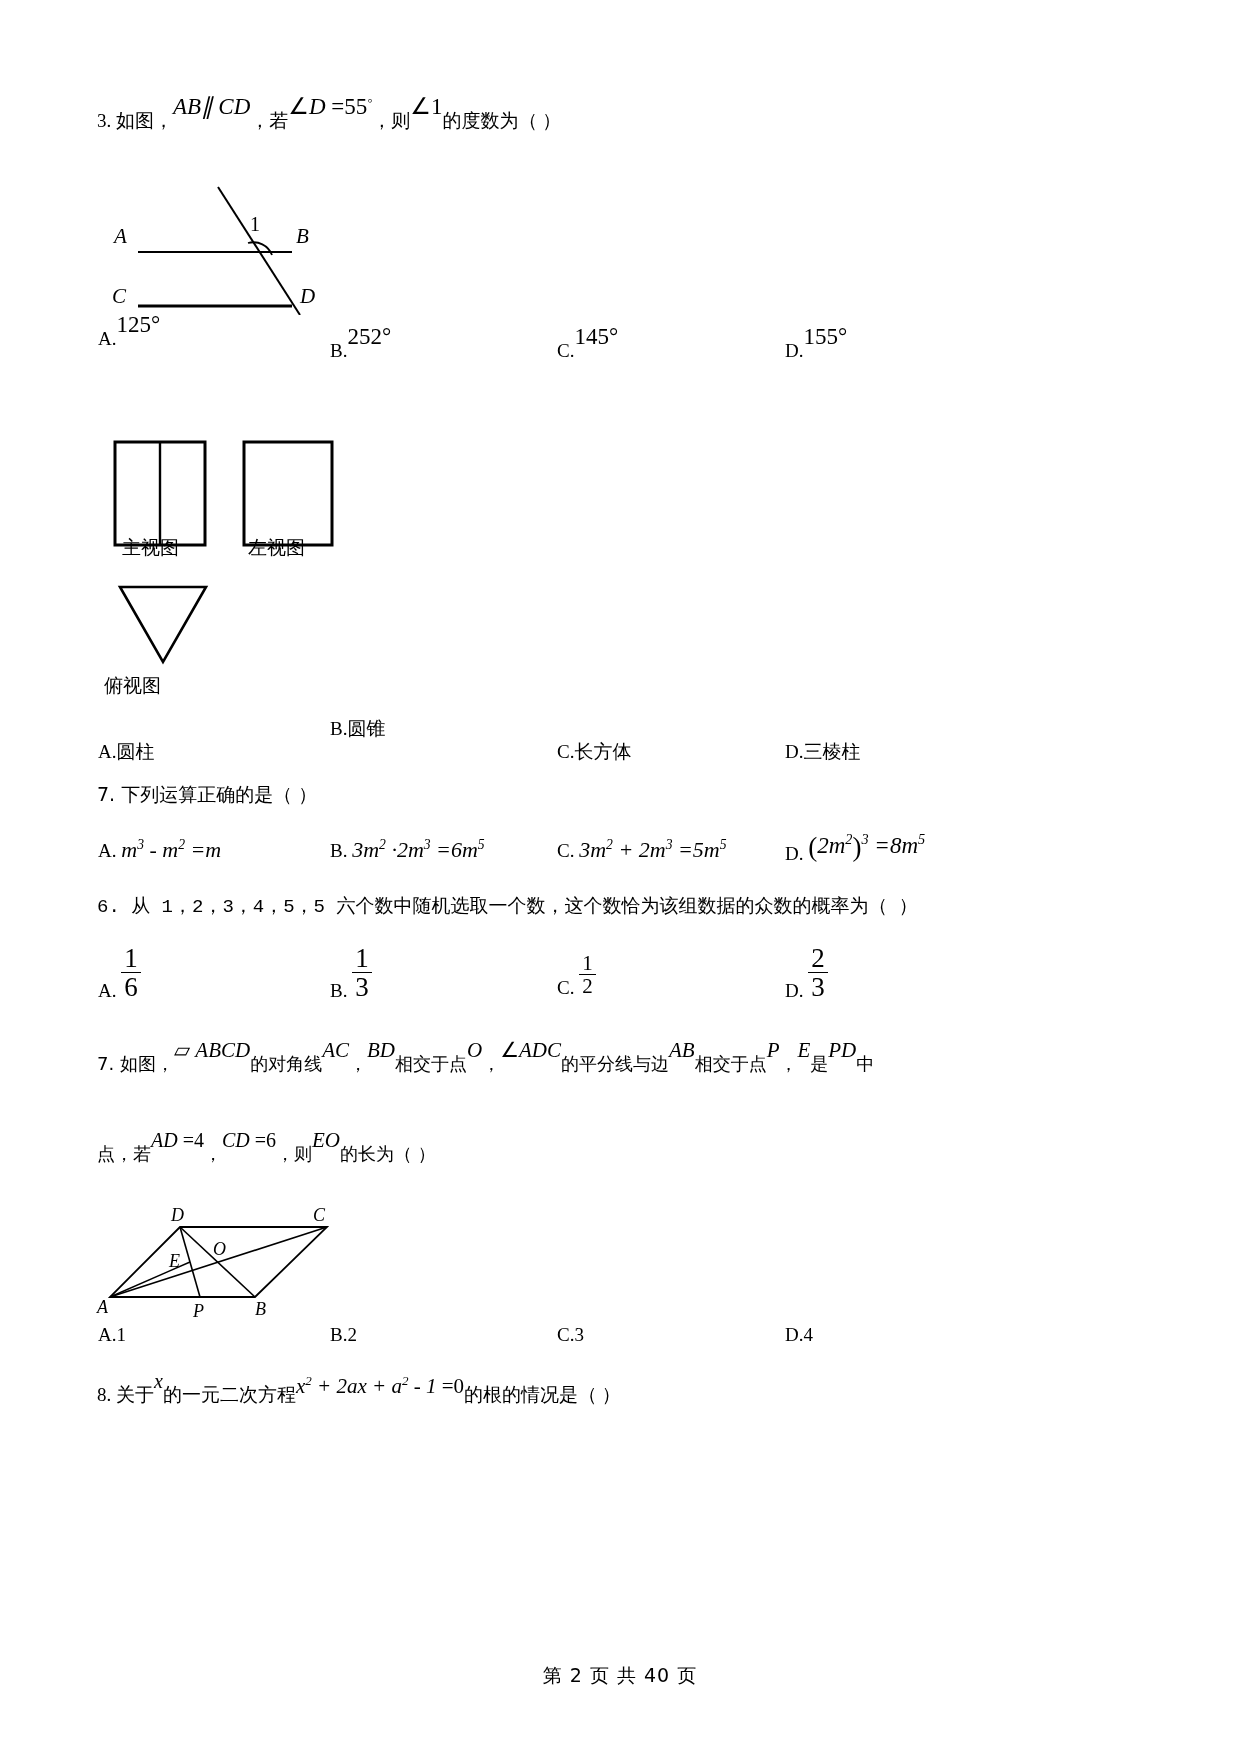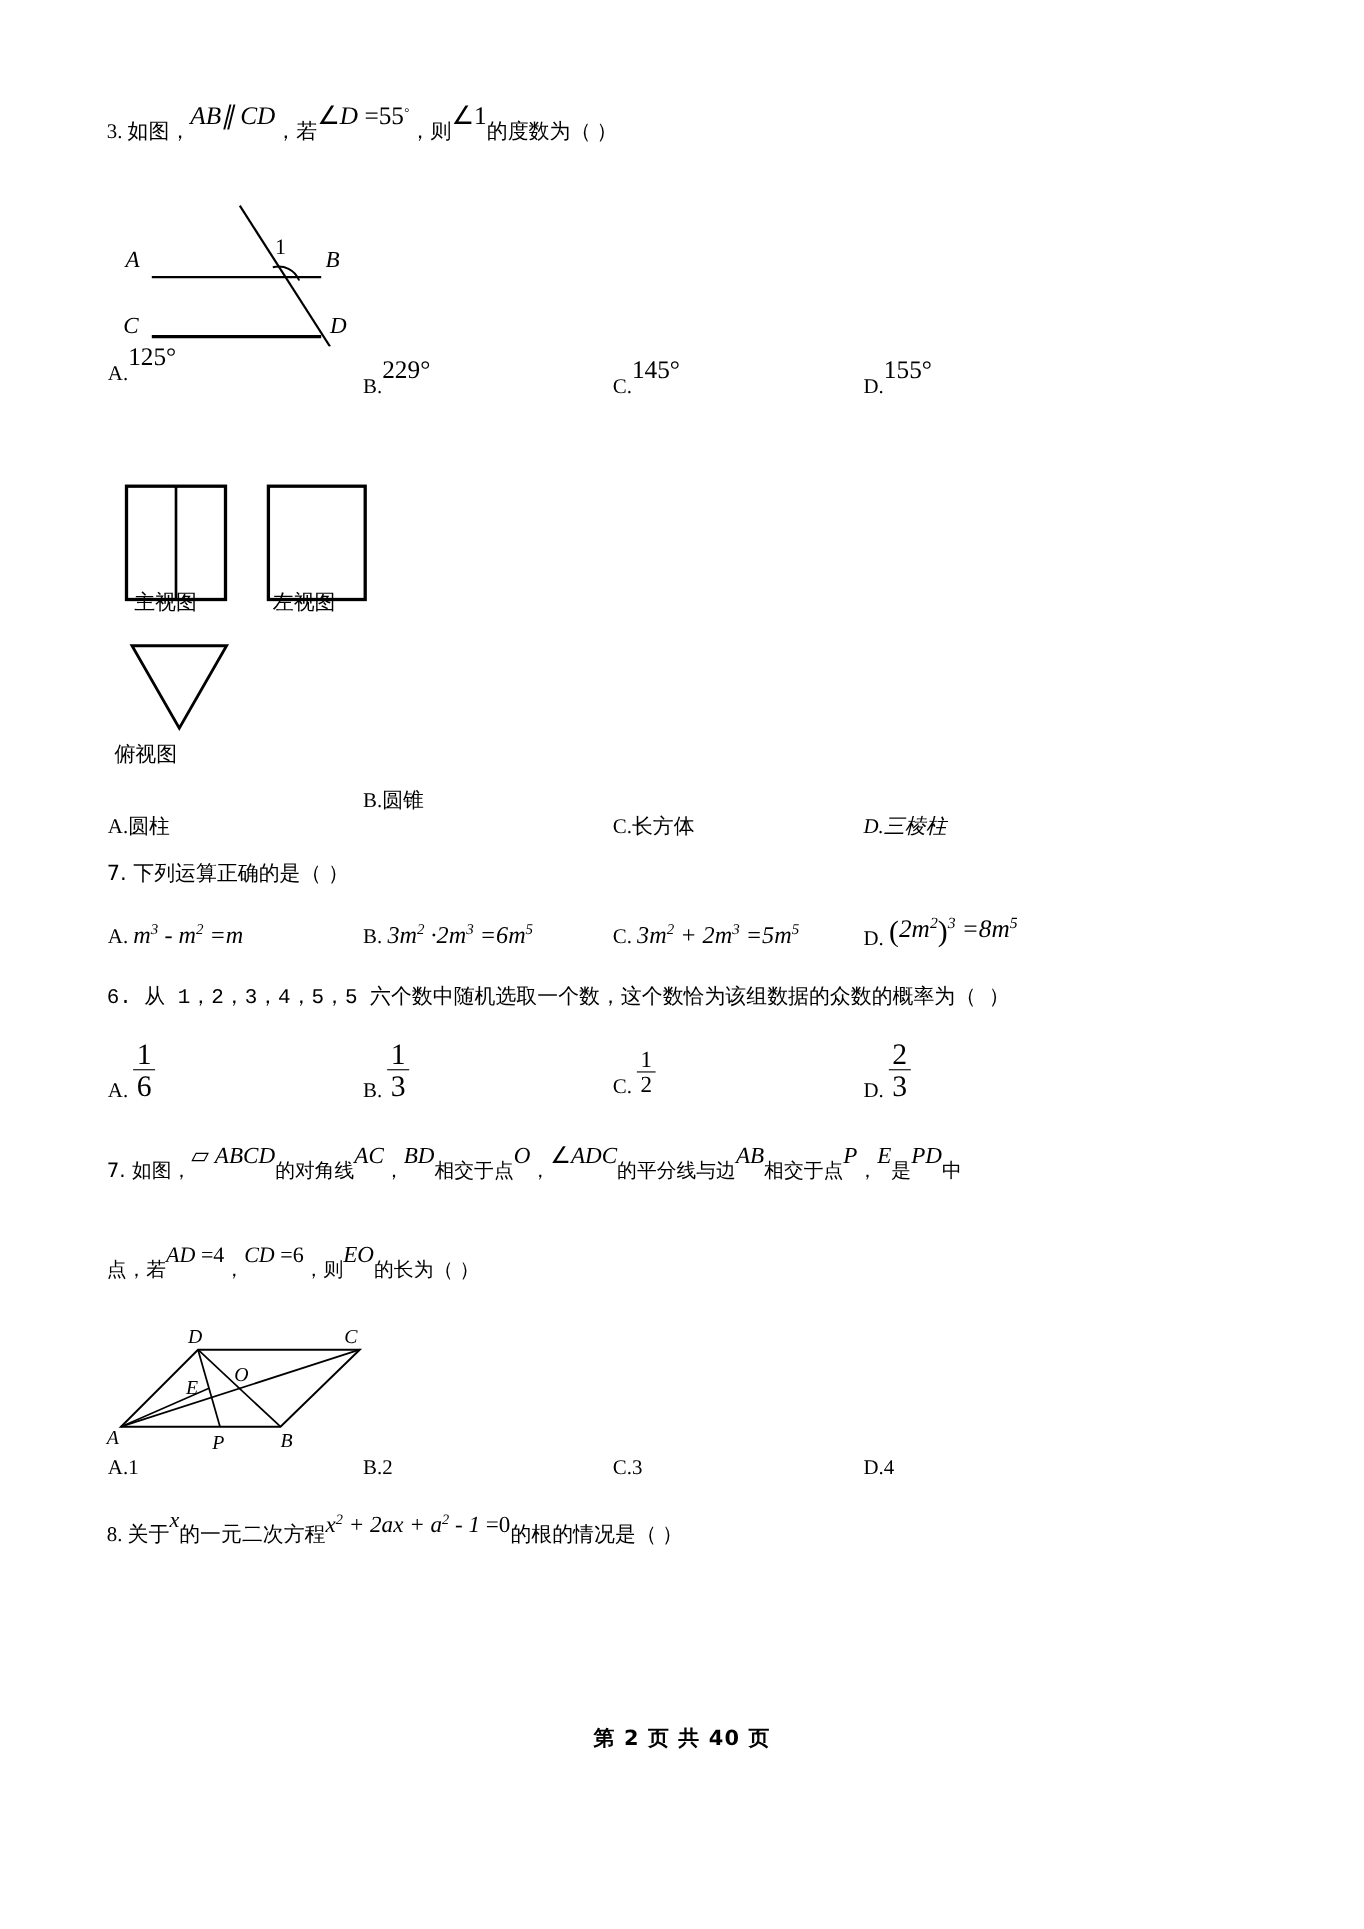--- a/index.html
+++ b/index.html
@@ -130,21 +130,21 @@
       <text x="12" y="148" font-family="Liberation Serif, serif" font-style="italic" font-size="21">C</text>
       <text x="200" y="148" font-family="Liberation Serif, serif" font-style="italic" font-size="21">D</text>
       <text x="150" y="76" font-family="Liberation Serif, serif" font-size="20">1</text>
     </svg>
   </div>
 
   <div class="opt" style="left:98px; top:326px;">
     <span class="optlbl">A.</span><span class="raised">125°</span>
   </div>
   <div class="opt" style="left:330px; top:338px;">
-    <span class="optlbl">B.</span><span class="raised">229°</span>
+    <span class="optlbl">B.</span><span class="raised">252°</span>
   </div>
   <div class="opt" style="left:557px; top:338px;">
     <span class="optlbl">C.</span><span class="raised">145°</span>
   </div>
   <div class="opt" style="left:785px; top:338px;">
     <span class="optlbl">D.</span><span class="raised">155°</span>
   </div>
 
 
   <div class="fig" style="left:110px; top:437px;">
@@ -164,21 +164,21 @@
 
   <div class="opt cn" style="left:98px; top:742px;">
     <span class="optlbl">A.</span><span>圆柱</span>
   </div>
   <div class="opt cn" style="left:330px; top:719px;text-align:right;">
     <span class="optlbl">B.</span><span>圆锥</span>
   </div>
   <div class="opt cn" style="left:557px; top:742px;">
     <span class="optlbl">C.</span><span>长方体</span>
   </div>
-  <div class="opt cn" style="left:785px; top:742px;font-style:italic;">
+  <div class="opt cn" style="left:785px; top:742px;">
     <span class="optlbl">D.</span><span>三棱柱</span>
   </div>
 
   <div class="qline cn" style="left:97px; top:785px;">7. 下列运算正确的是（       ）</div>
 
   <div class="opt" style="left:98px; top:838px;">
     <span class="optlbl">A.</span>
     <span class="mathi" style="font-size:22px;">m<span class="sup">3</span> - m<span class="sup">2</span> =m</span>
   </div>
   <div class="opt" style="left:330px; top:838px;">
@@ -265,15 +265,15 @@
     <span class="optlbl">C.</span><span class="optlbl">3</span>
   </div>
   <div class="opt" style="left:785px; top:1325px;">
     <span class="optlbl">D.</span><span class="optlbl">4</span>
   </div>
 
   <div class="qline" style="left:97px; top:1382px;">
     <span class="cn qnum">8. 关于</span><span class="mathi raised" style="font-size:20px;">x</span><span class="cn qnum">的一元二次方程</span><span class="mathi" style="font-size:21px; position:relative; top:-8px;">x<span class="sup">2</span> + 2ax + a<span class="sup">2</span> <span style="font-style:normal;">-</span> 1 <span style="font-style:normal;">=0</span></span><span class="cn qnum">的根的情况是（       ）</span>
   </div>
 
-  <div class="footer" style="top:1567px;font-weight:bold;">第 2 页 共 40 页</div>
+  <div class="footer" style="top:1663px;">第 2 页 共 40 页</div>
 
 </div>
 
 </body></html>

